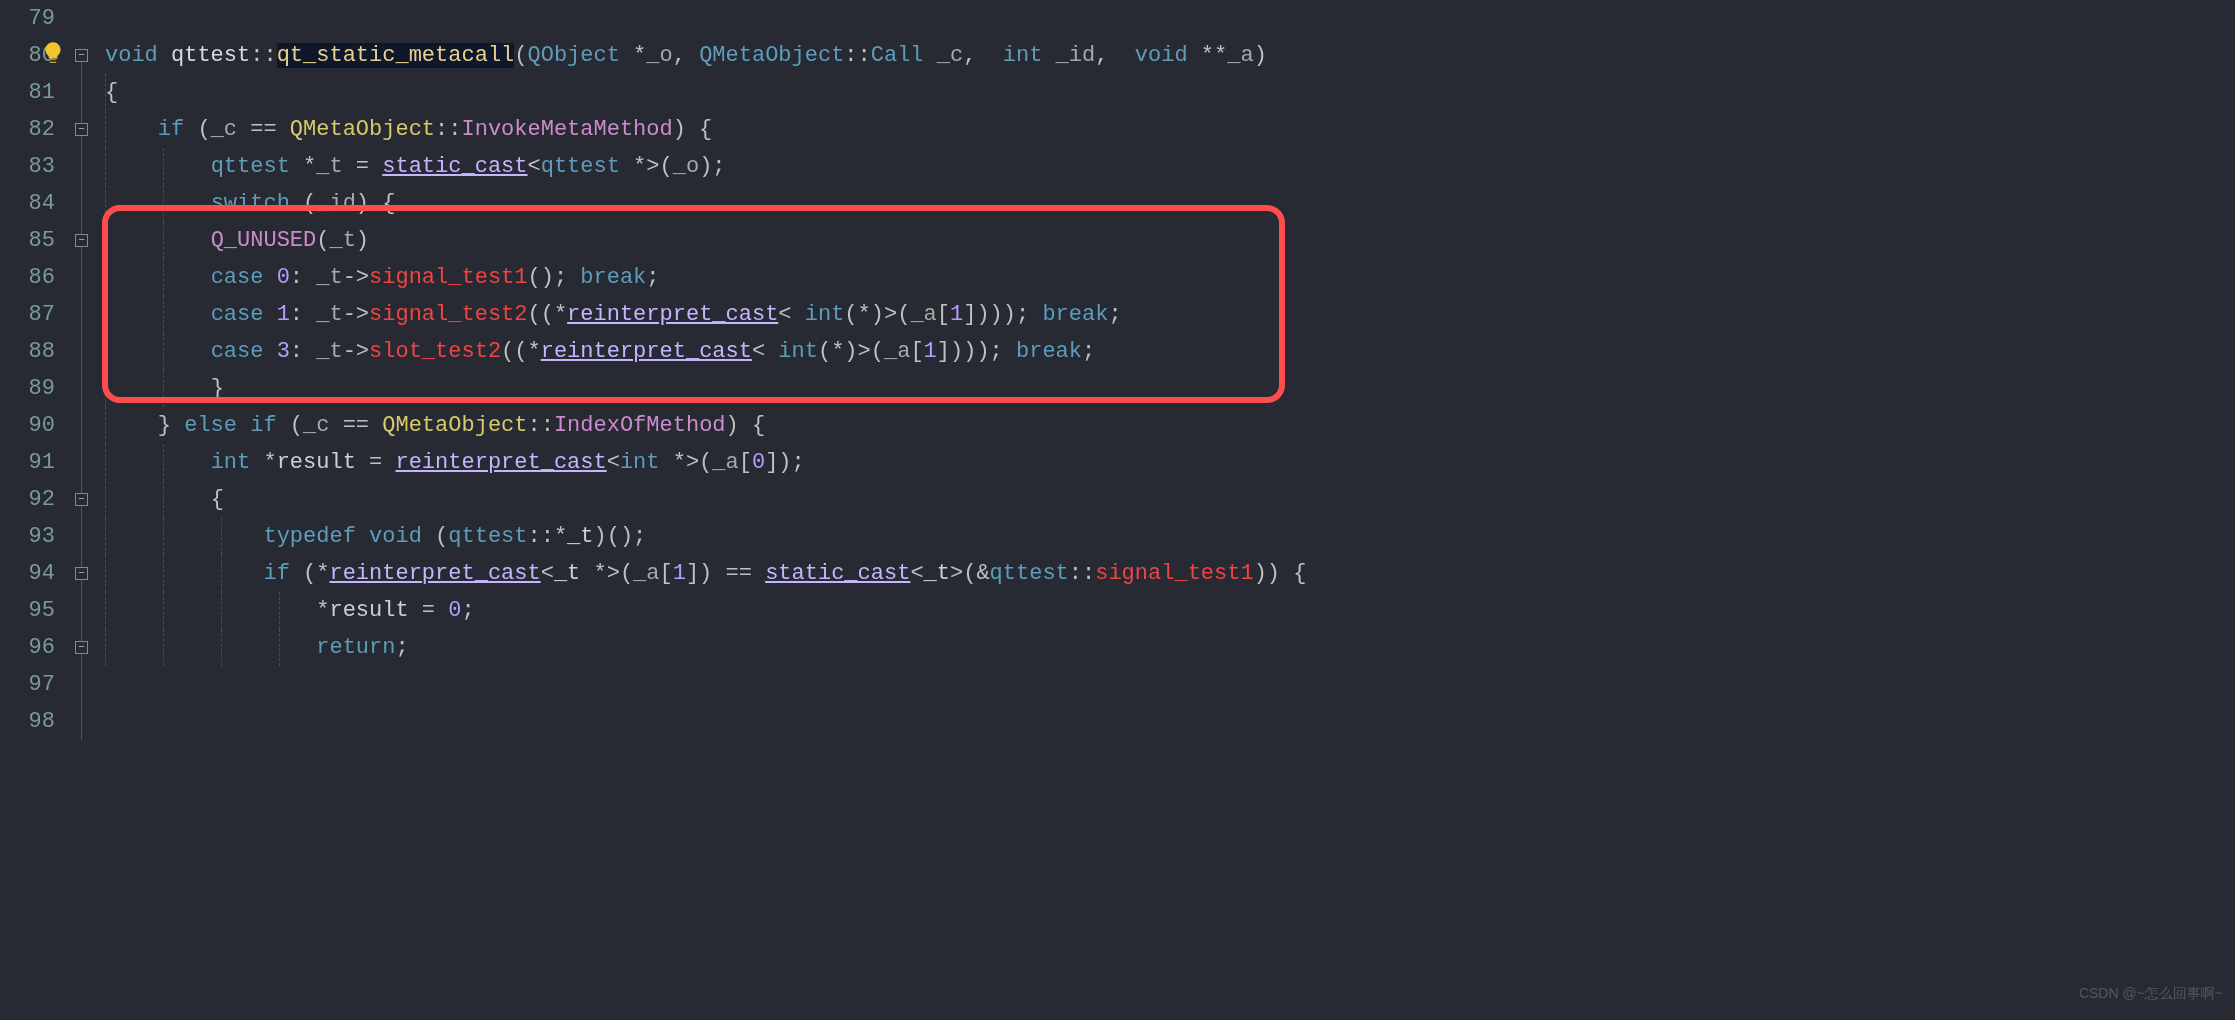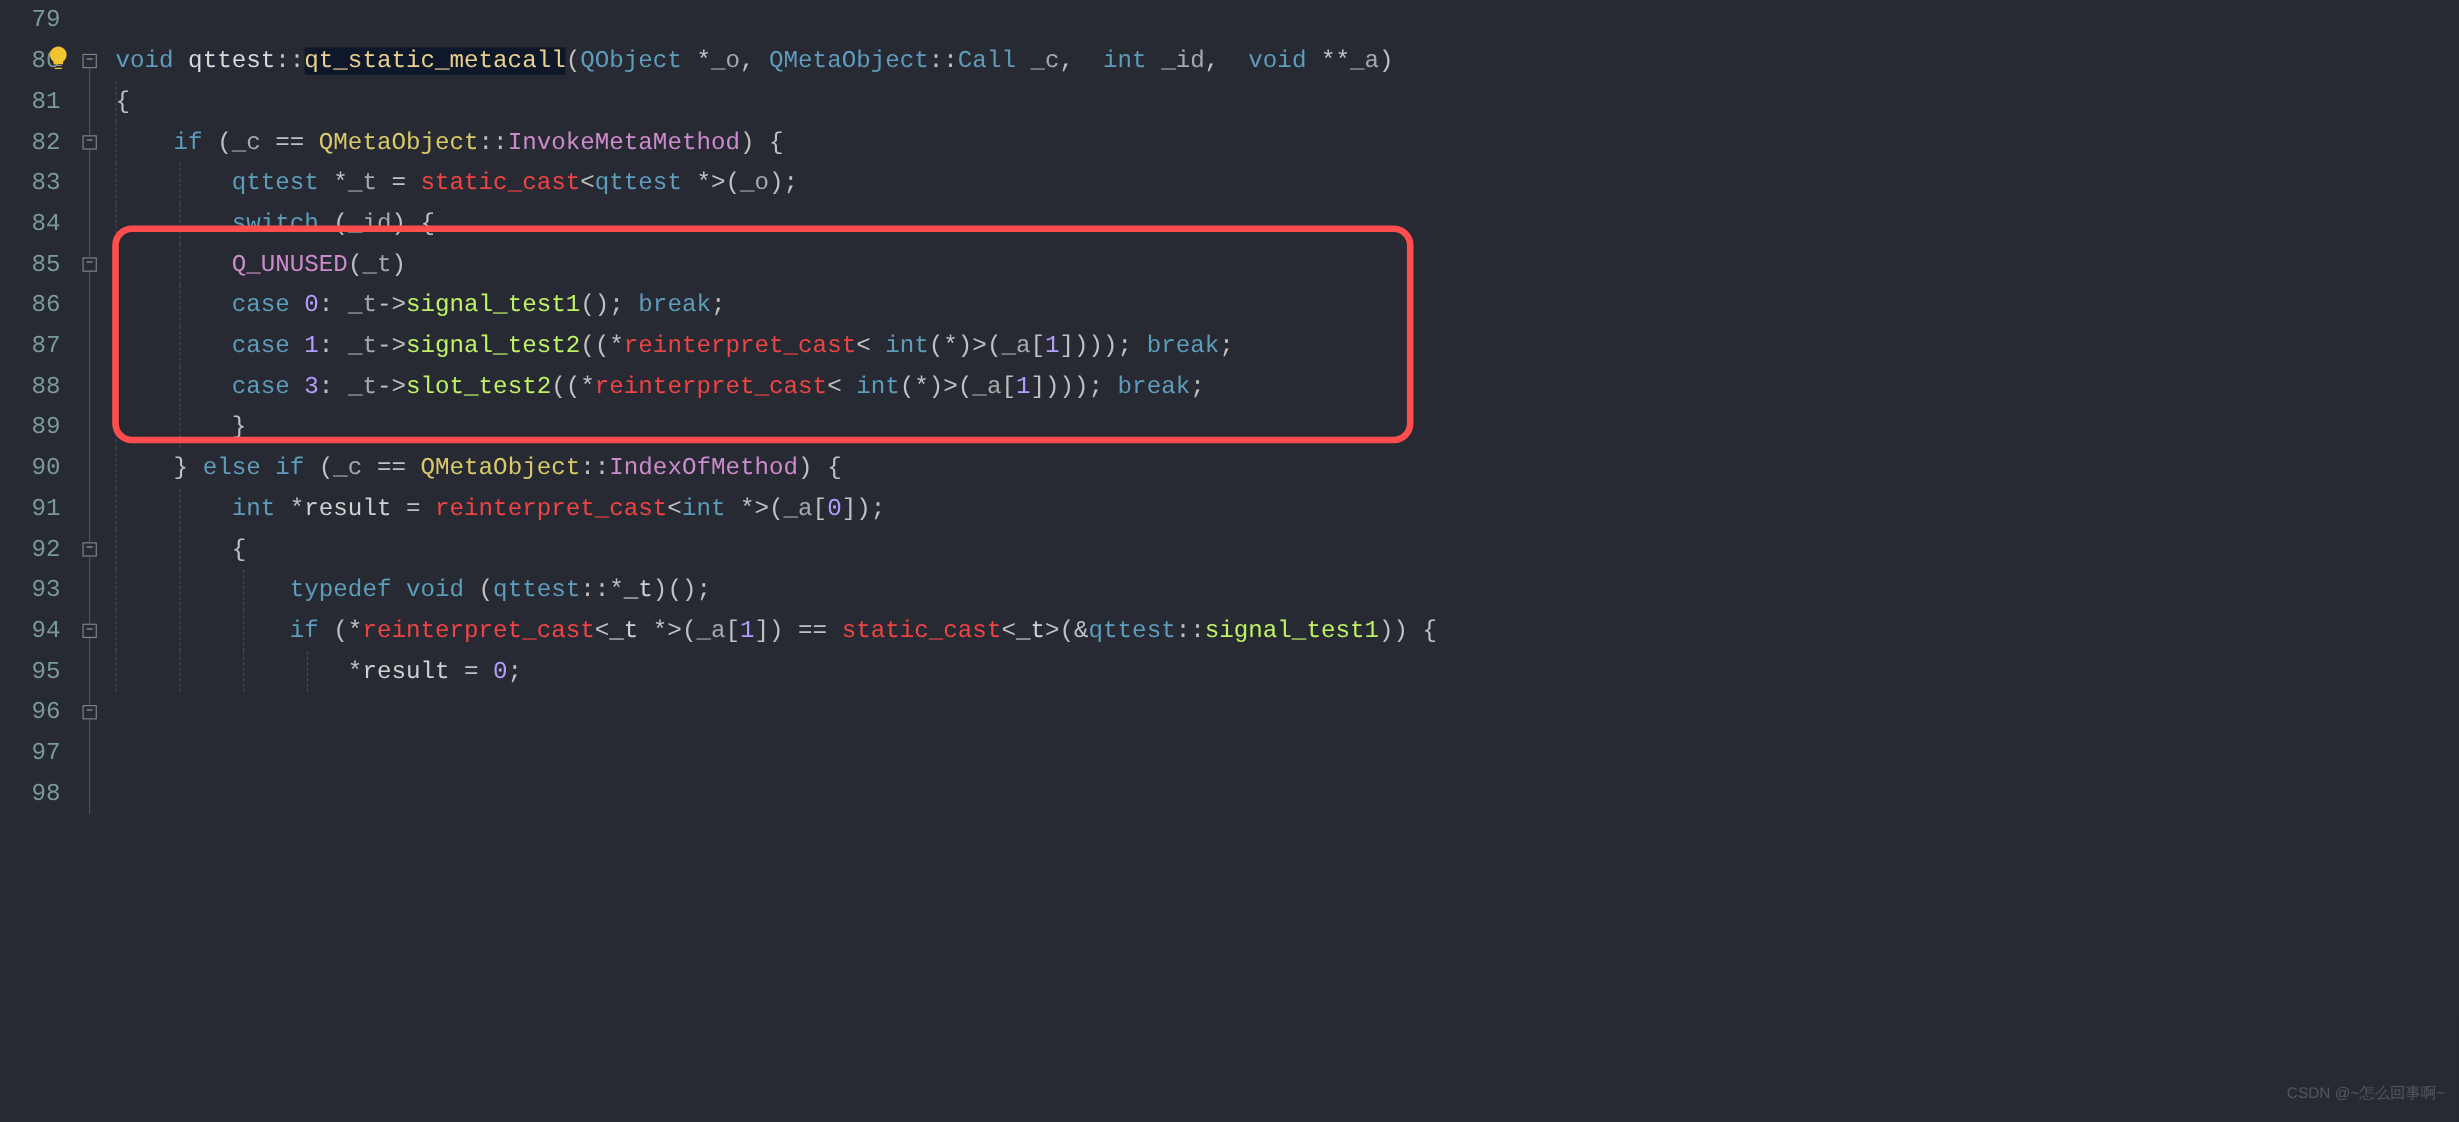--- a/index.html
+++ b/index.html
@@ -75,24 +75,24 @@
     }
     .kw { color: #5d9cbb; }
     .ns { color: #d9d9d9; }
     .fn-def { color: #e8d08d; background: #0f172a; }
     .type { color: #5d9cbb; }
     .paren { color: #c0c0c0; }
     .param { color: #a8a8a8; }
     .op { color: #c0c0c0; }
     .cls { color: #d9c968; }
     .enum { color: #cc8bcc; }
-    .func { color: #ef4444; }
+    .func { color: #c4b5fd; text-decoration: underline; }
     .num { color: #b39eff; }
     .macro { color: #cc8bcc; }
-    .mem { color: #bef264; }
+    .mem { color: #ef4444; }
     .txt { color: #d0d0d0; }
     .br { color: #c0c0c0; }
     .bulb-icon {
       position: absolute;
       left: 40px;
       top: 40px;
       width: 26px;
       height: 26px;
       z-index: 5;
     }
@@ -180,20 +180,21 @@
     <div class="code-line"><span class="indent-guide" style="left:0px"></span><span class="indent-guide" style="left:58px"></span>        <span class="kw">int</span><span class="op"> *</span><span class="txt">result</span><span class="op"> = </span><span class="func">reinterpret_cast</span><span class="op">&lt;</span><span class="kw">int</span><span class="op"> *&gt;(</span><span class="param">_a</span><span class="op">[</span><span class="num">0</span><span class="op">]);</span></div>
 
     <div class="code-line"><span class="indent-guide" style="left:0px"></span><span class="indent-guide" style="left:58px"></span>        <span class="br">{</span></div>
 
     <div class="code-line"><span class="indent-guide" style="left:0px"></span><span class="indent-guide" style="left:58px"></span><span class="indent-guide" style="left:116px"></span>            <span class="kw">typedef</span><span class="kw"> void</span><span class="paren"> (</span><span class="type">qttest</span><span class="op">::*</span><span class="txt">_t</span><span class="paren">)();</span></div>
 
     <div class="code-line"><span class="indent-guide" style="left:0px"></span><span class="indent-guide" style="left:58px"></span><span class="indent-guide" style="left:116px"></span>            <span class="kw">if</span><span class="paren"> (*</span><span class="func">reinterpret_cast</span><span class="op">&lt;</span><span class="txt">_t</span><span class="op"> *&gt;(</span><span class="param">_a</span><span class="op">[</span><span class="num">1</span><span class="op">]) == </span><span class="func">static_cast</span><span class="op">&lt;</span><span class="txt">_t</span><span class="op">&gt;(&amp;</span><span class="type">qttest</span><span class="op">::</span><span class="mem">signal_test1</span><span class="paren">)) {</span></div>
 
     <div class="code-line"><span class="indent-guide" style="left:0px"></span><span class="indent-guide" style="left:58px"></span><span class="indent-guide" style="left:116px"></span><span class="indent-guide" style="left:174px"></span>                <span class="op">*</span><span class="txt">result</span><span class="op"> = </span><span class="num">0</span><span class="op">;</span></div>
 
+    <div class="code-line"><span class="indent-guide" style="left:0px"></span><span class="indent-guide" style="left:58px"></span><span class="indent-guide" style="left:116px"></span><span class="indent-guide" style="left:174px"></span>                <span class="kw">return</span><span class="op">;</span></div>
   </div>
 </div>
 
 <svg class="bulb-icon" viewBox="0 0 24 24">
   <path fill="#f4c430" d="M9 21h6v-1H9v1zm3-19C8.14 2 5 5.14 5 9c0 2.38 1.19 4.47 3 5.74V17h8v-2.26c1.81-1.27 3-3.36 3-5.74 0-3.86-3.14-7-7-7z"></path>
   <rect x="9" y="17.5" width="6" height="1" fill="#888"></rect>
 </svg>
 
 <div class="red-box" style="top:205px;left:102px;width:1183px;height:198px"></div>
 

